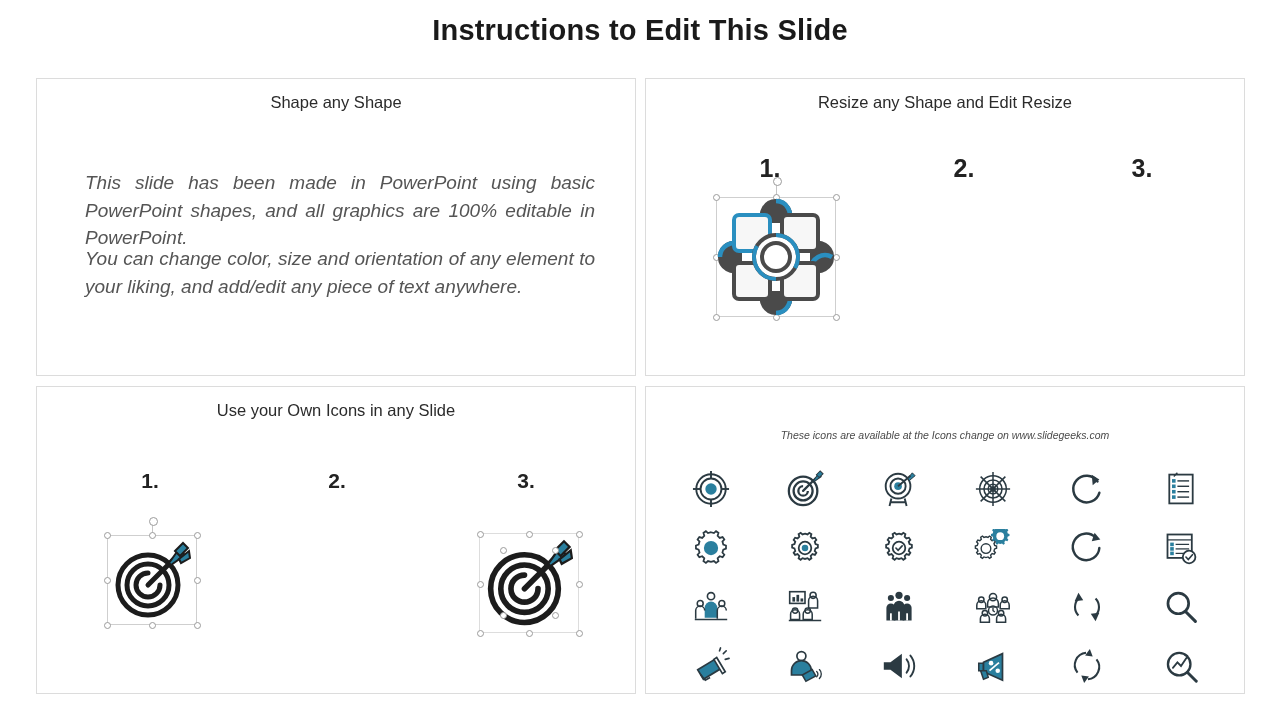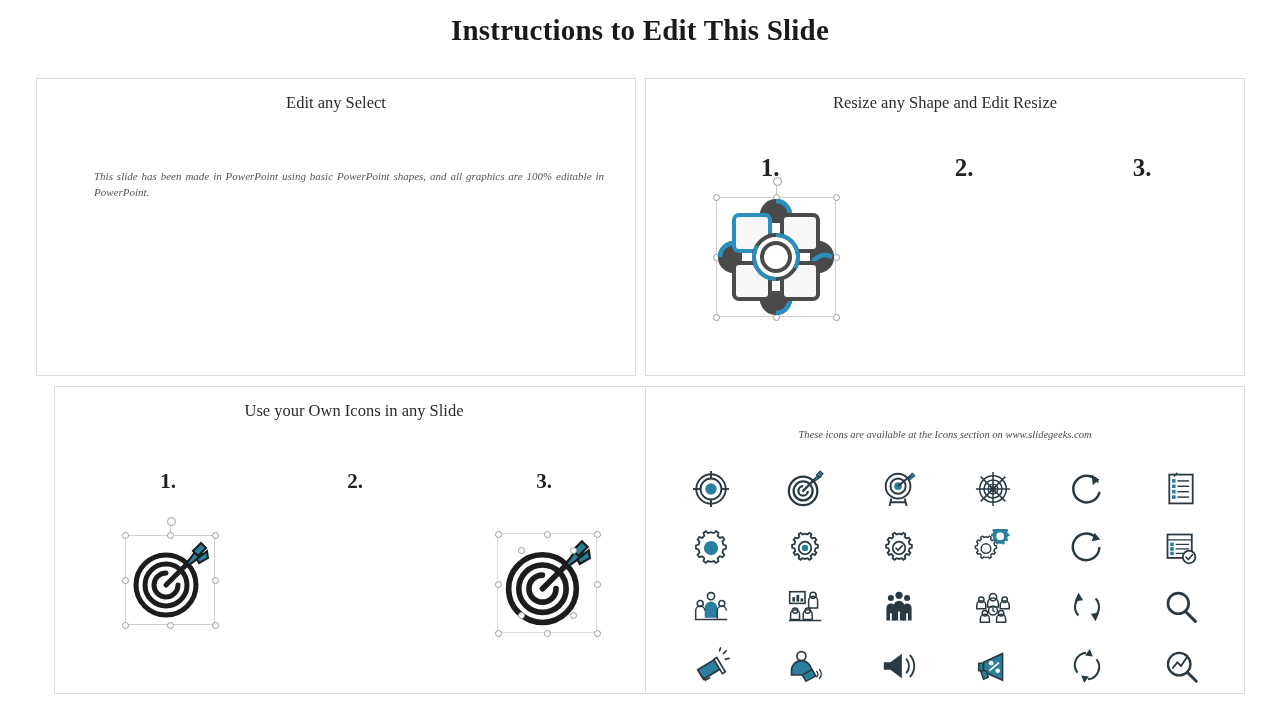--- a/index.html
+++ b/index.html
@@ -1,44 +1,44 @@
 <!DOCTYPE html>
 <html><head>
 <meta charset="utf-8">
 <style>
   html,body{margin:0;padding:0;}
   body{
     width:1280px;height:720px;background:#ffffff;overflow:hidden;
     font-family:"Liberation Sans", sans-serif;color:#333333;
   }
-  .slide{position:relative;width:1280px;height:720px;font-family:Liberation Serif, serif;}
+  .slide{position:relative;width:1280px;height:720px;}
 
   .slide-title{
     position:absolute;left:0;top:14px;width:1280px;text-align:center;
     font-size:29px;font-weight:bold;color:#1a1a1a;letter-spacing:.2px;
   }
 
   .panel{position:absolute;border:1px solid #dcdcdc;background:#fff;box-sizing:border-box;}
   #panel-tl{left:36px;  top:78px;  width:600px;height:298px;}
   #panel-tr{left:645px; top:78px;  width:600px;height:298px;}
-  #panel-bl{left:54px;  top:386px; width:600px;height:308px;}
+  #panel-bl{left:36px;  top:386px; width:600px;height:308px;}
   #panel-br{left:645px; top:386px; width:600px;height:308px;}
 
   .panel-heading{
     position:absolute;left:0;top:14px;width:100%;text-align:center;
     font-size:16.5px;color:#2b2b2b;
   }
   .panel-sub{
     position:absolute;left:0;top:42px;width:100%;text-align:center;
     font-size:10.5px;font-style:italic;color:#4a4a4a;
   }
 
   .body-text{
-    position:absolute;left:57px;width:510px;
-    font-size:11px;font-style:italic;color:#555;line-height:1.45;
+    position:absolute;left:48px;width:510px;
+    font-size:19px;font-style:italic;color:#555;line-height:1.45;
     text-align:justify;
   }
   #para-1{top:90px;}
   #para-2{top:166px;}
 
   .step-num{
     position:absolute;font-size:21px;font-weight:bold;color:#222;text-align:center;width:60px;
   }
   .step-num.big{font-size:25px;}
 
@@ -55,22 +55,23 @@
   .grid-cell svg{display:block;}
 </style>
 </head>
 <body>
 
 <div class="slide">
 
   <div class="slide-title">Instructions to Edit This Slide</div>
 
   <div class="panel" id="panel-tl">
-    <div class="panel-heading">Edit any Select</div>
+    <div class="panel-heading">Shape any Shape</div>
     <div class="body-text" id="para-1">This slide has been made in PowerPoint using basic PowerPoint shapes, and all graphics are 100% editable in PowerPoint.</div>
+    <div class="body-text" id="para-2">You can change color, size and orientation of any element to your liking, and add/edit any piece of text anywhere.</div>
   </div>
 
   <div class="panel" id="panel-tr">
     <div class="panel-heading">Resize any Shape and Edit Resize</div>
 
     <div class="step-num big" style="left:94px;top:75px;">1.</div>
     <div class="step-num big" style="left:288px;top:75px;">2.</div>
     <div class="step-num big" style="left:466px;top:75px;">3.</div>
 
     <div class="sel-frame" style="left:70px;top:118px;width:120px;height:120px;"></div>
@@ -165,21 +166,21 @@
     <div class="handle" style="left:440px;top:243px;"></div>
     <div class="handle" style="left:489px;top:243px;"></div>
     <div class="handle" style="left:539px;top:243px;"></div>
     <div class="handle" style="left:463px;top:160px;"></div>
     <div class="handle" style="left:515px;top:160px;"></div>
     <div class="handle" style="left:463px;top:225px;"></div>
     <div class="handle" style="left:515px;top:225px;"></div>
   </div>
 
   <div class="panel" id="panel-br">
-    <div class="panel-sub">These icons are available at the Icons section on www.slidegeeks.com</div>
+    <div class="panel-sub">These icons are available at the Icons change on www.slidegeeks.com</div>
 
     <div id="icon-grid">
 
       <div class="grid-cell">
           <svg width="38" height="38" viewBox="0 0 40 40">
             <g fill="none" stroke="#2b3a42" stroke-width="2">
               <circle cx="20" cy="20" r="11"></circle>
               <circle cx="20" cy="20" r="15.5"></circle>
               <line x1="20" y1="1" x2="20" y2="9"></line>
               <line x1="20" y1="31" x2="20" y2="39"></line>

